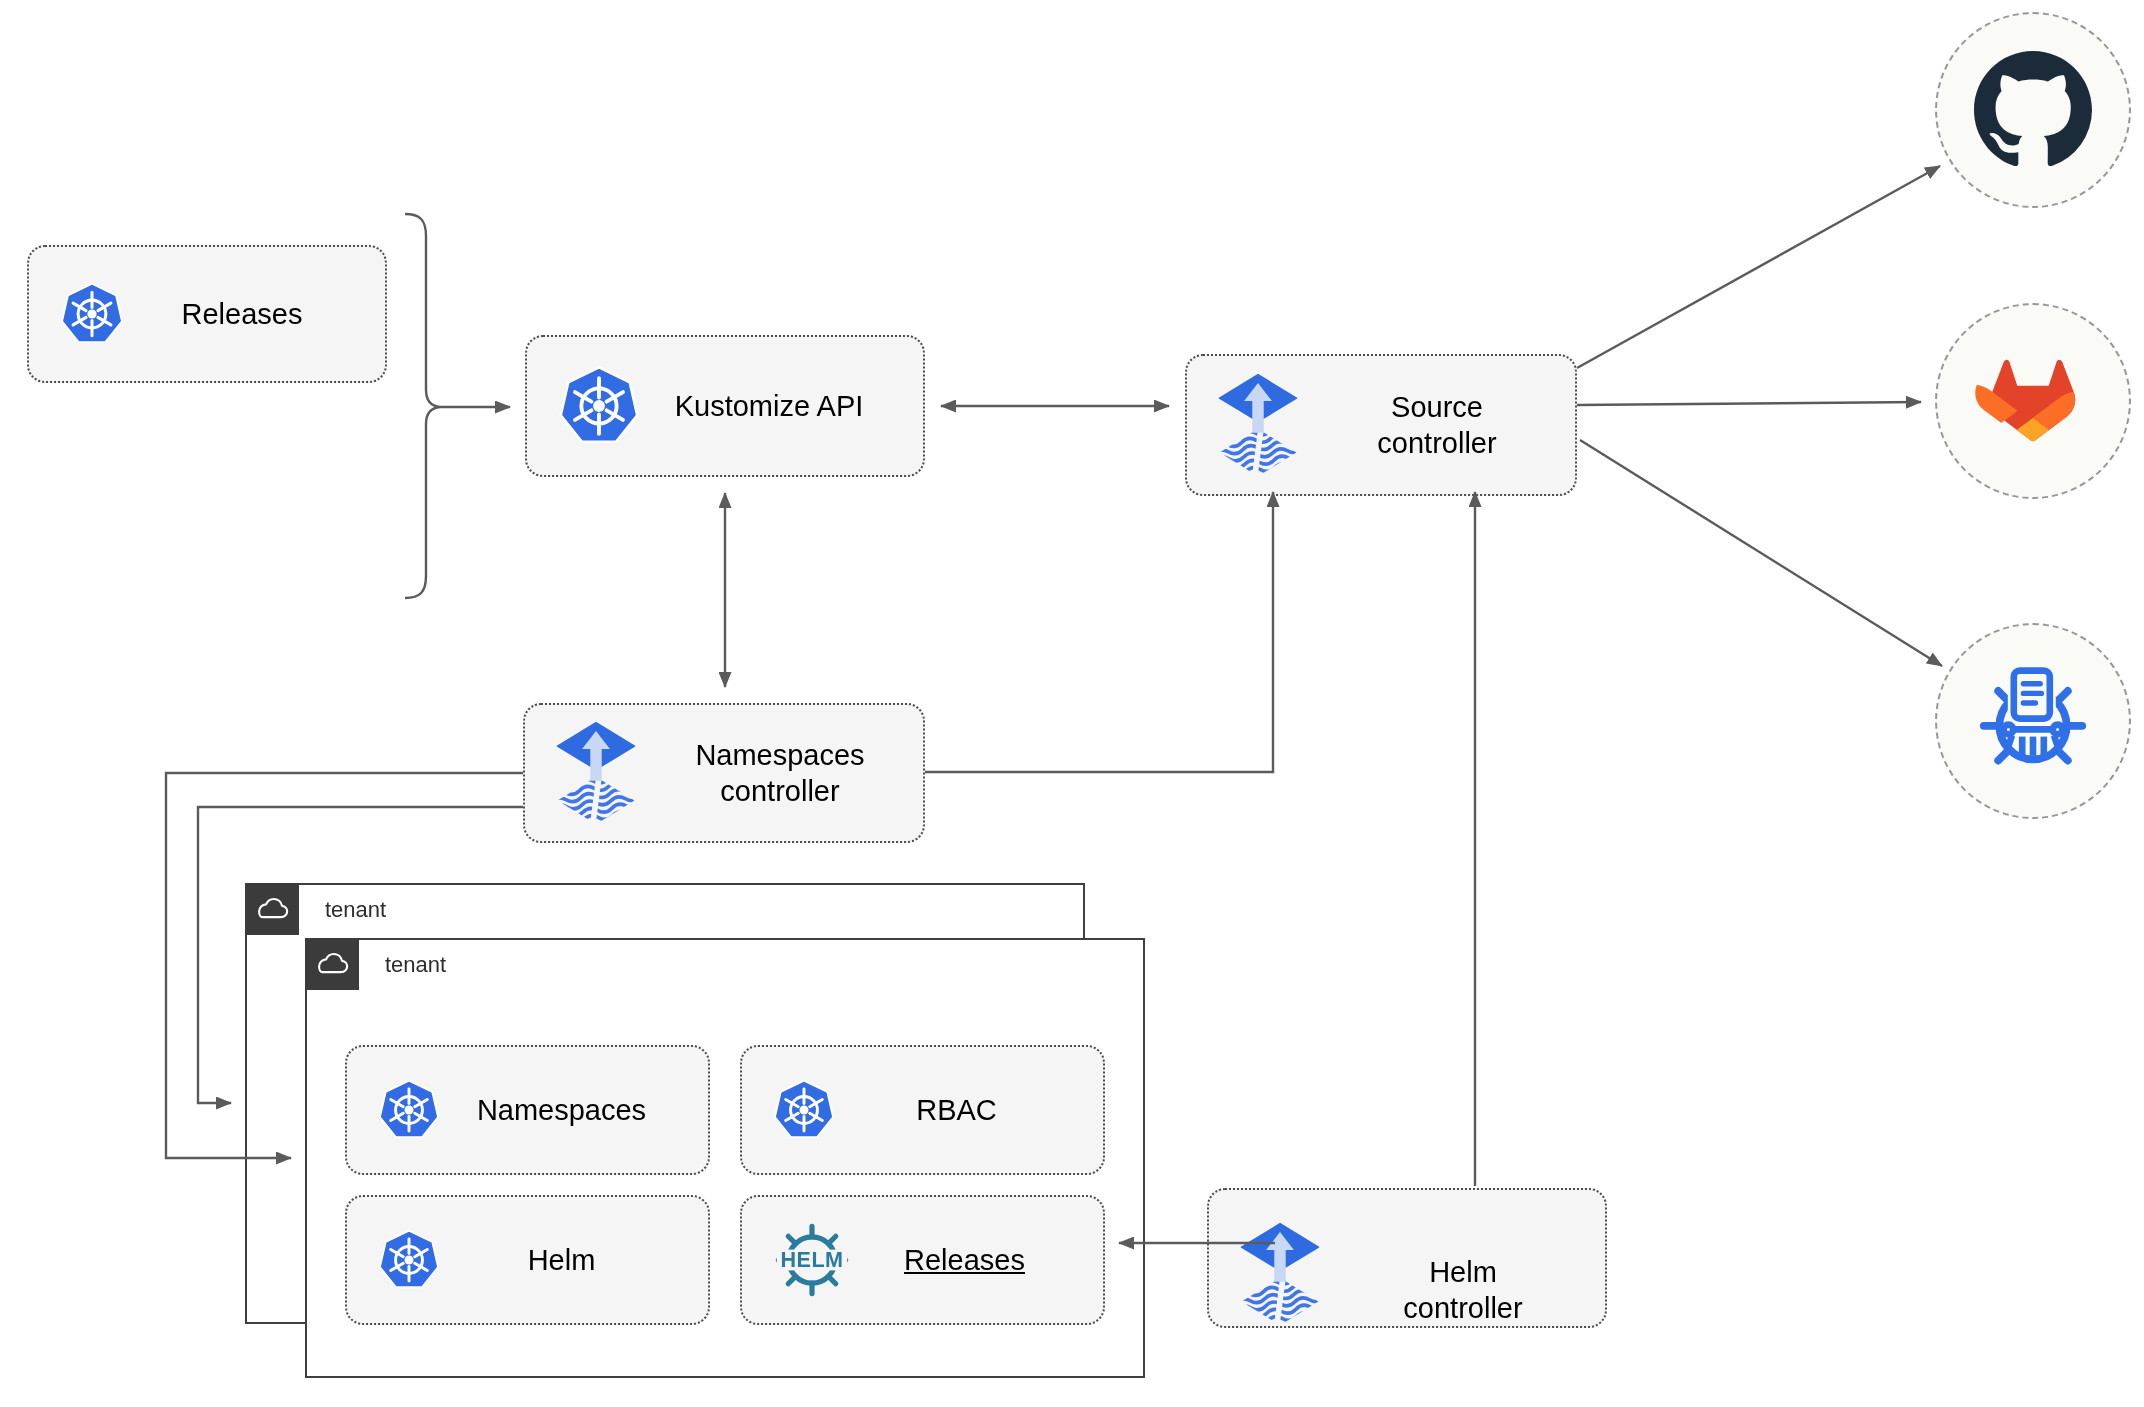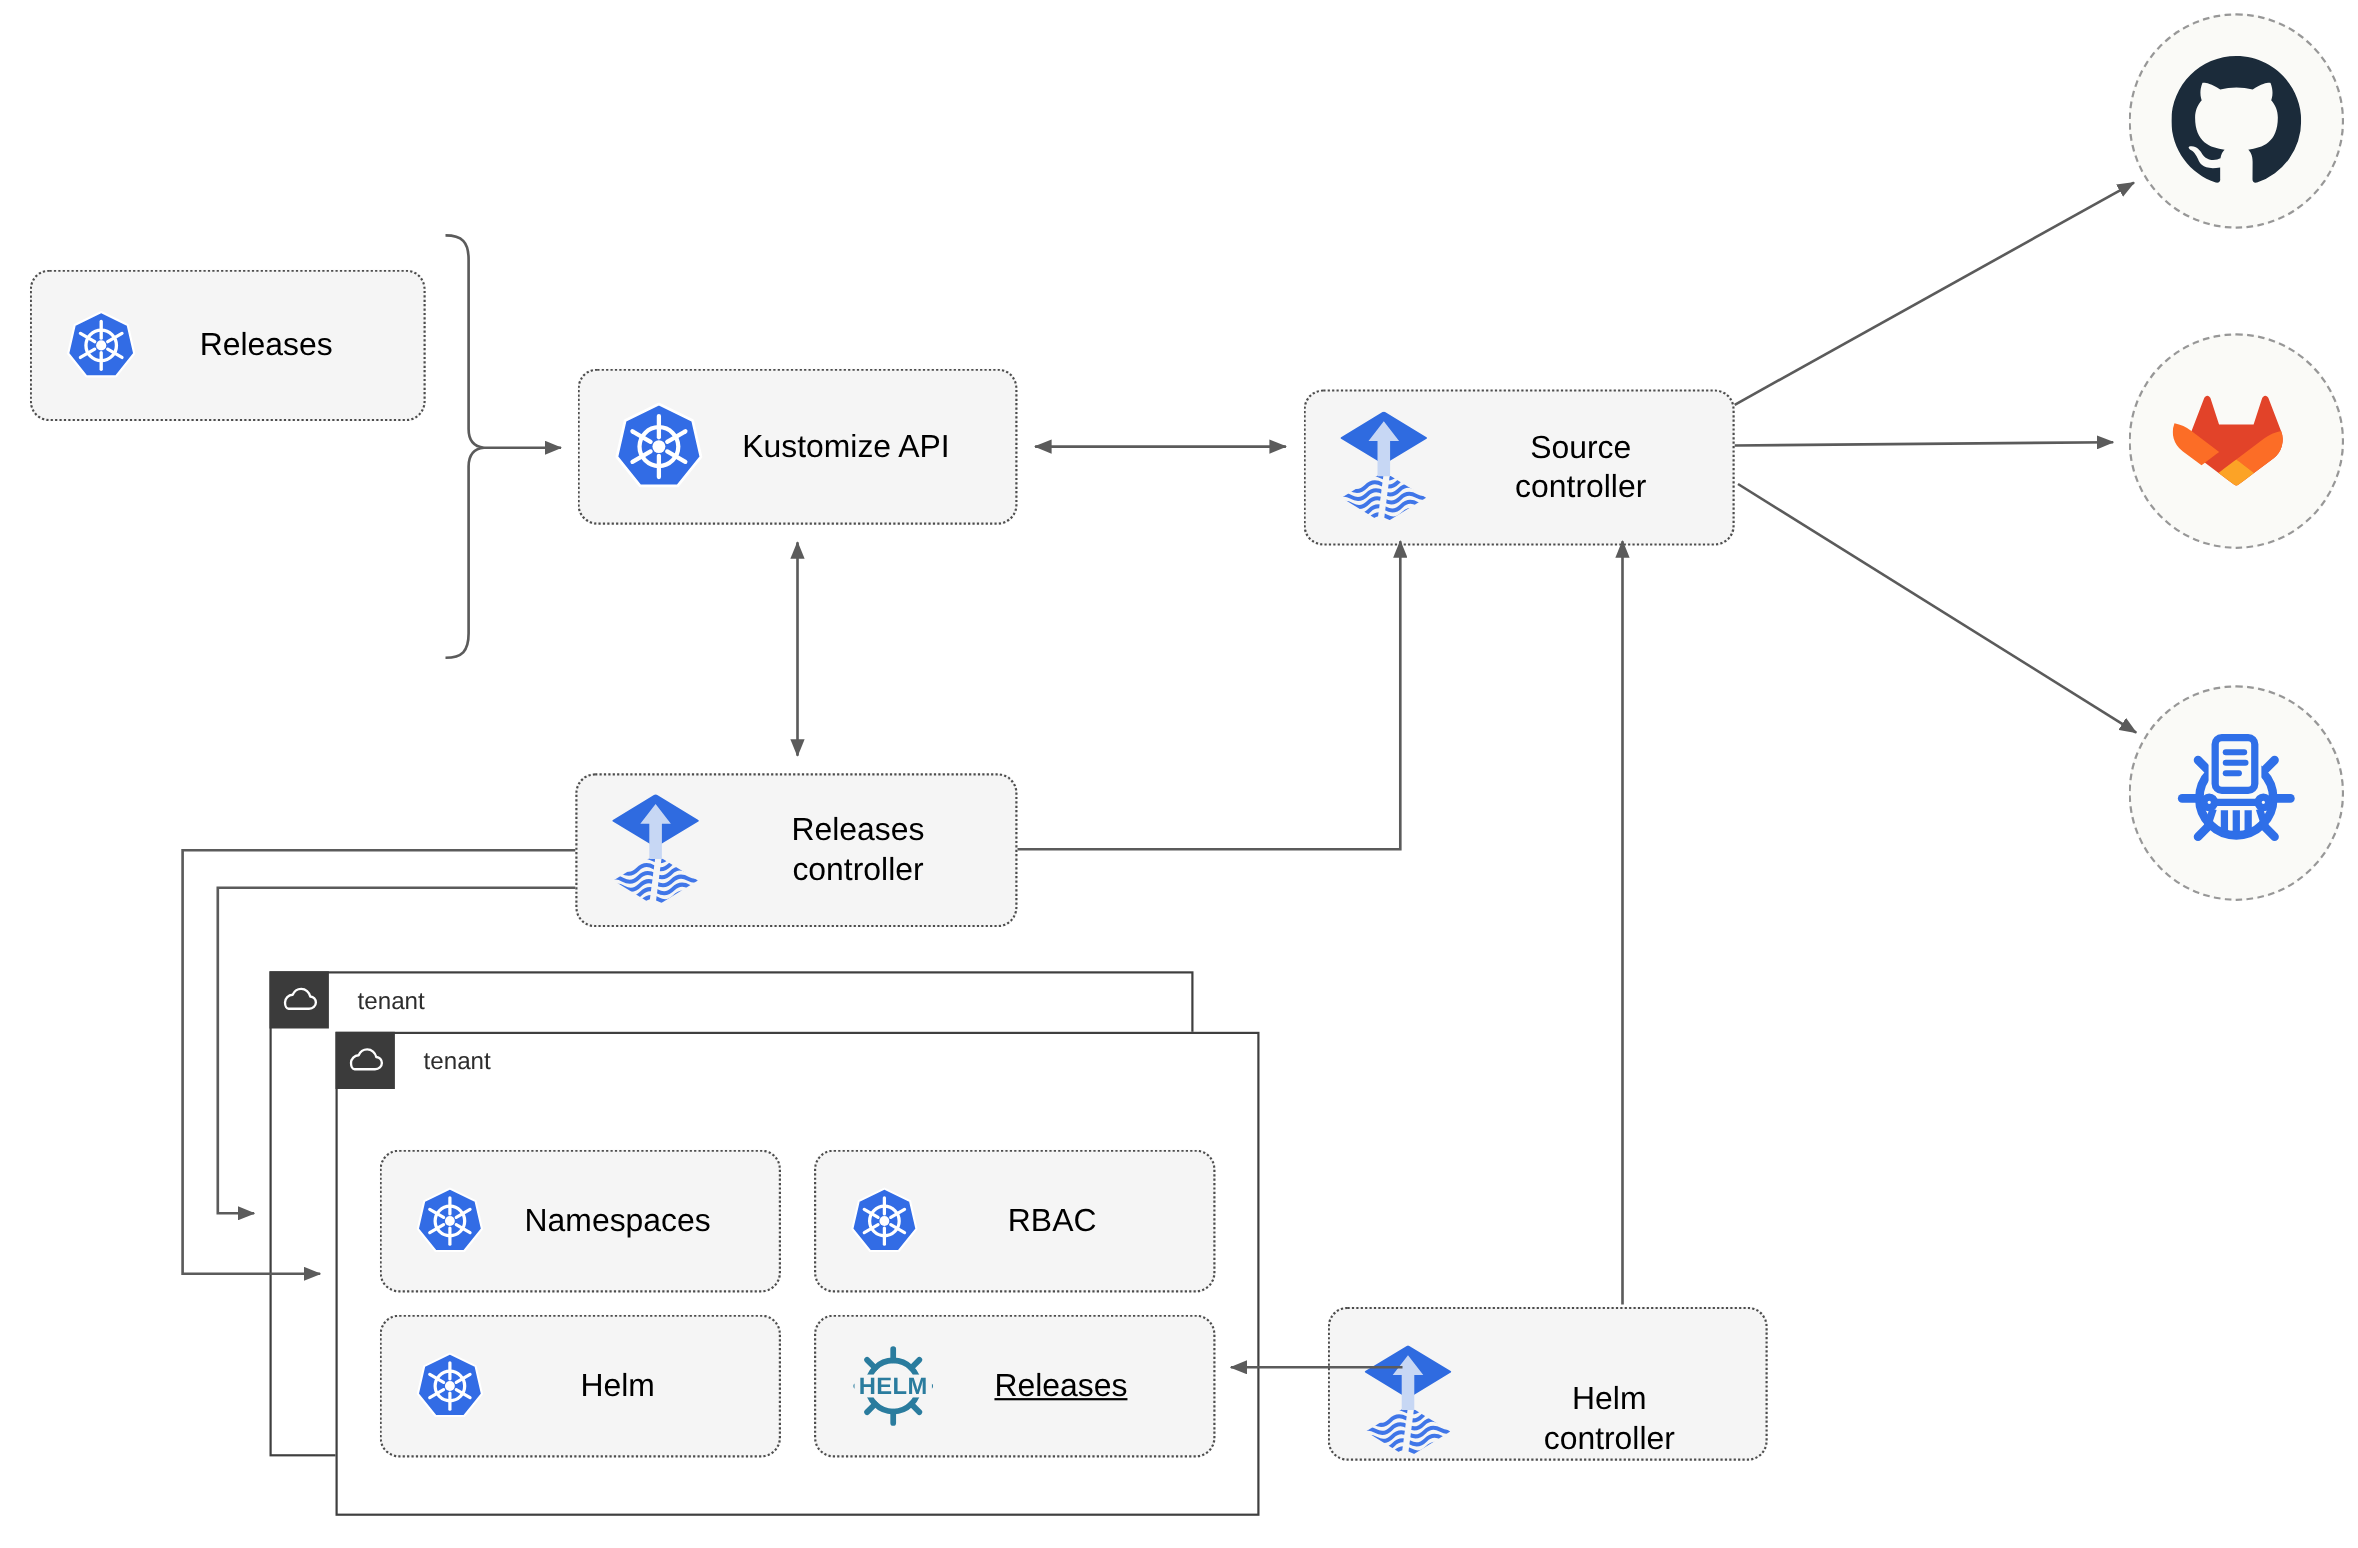--- a/index.html
+++ b/index.html
@@ -112,21 +112,21 @@
     <svg class="nicon" width="82" height="103" viewBox="0 0 100 126">
         <use href="#flux-sym"></use>
       </svg>
     <div class="label two">Source controller</div>
   </div>
 
   <div class="node" style="left:523px;top:703px;width:402px;height:140px;">
     <svg class="nicon" width="82" height="103" viewBox="0 0 100 126">
         <use href="#flux-sym"></use>
       </svg>
-    <div class="label two">Releases controller</div>
+    <div class="label two">Namespaces controller</div>
   </div>
 
   <div class="node" style="left:1207px;top:1188px;width:400px;height:140px;align-items:flex-end;">
     <svg class="nicon" width="82" height="103" viewBox="0 0 100 126">
         <use href="#flux-sym"></use>
       </svg>
     <div class="label two">Helm controller</div>
   </div>
 
   <div class="node" style="left:345px;top:1045px;width:365px;height:130px;z-index:4;">

